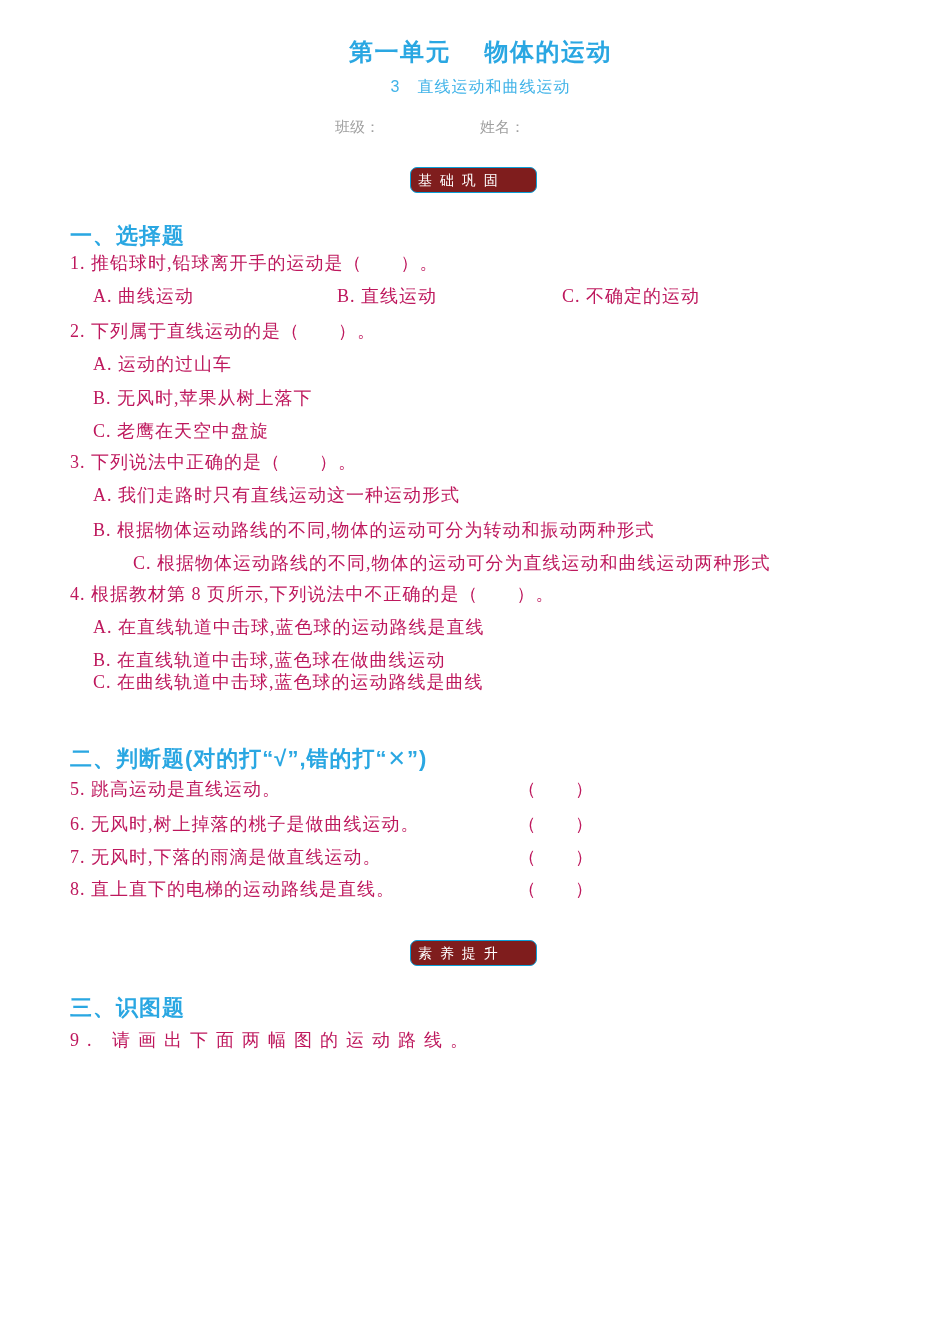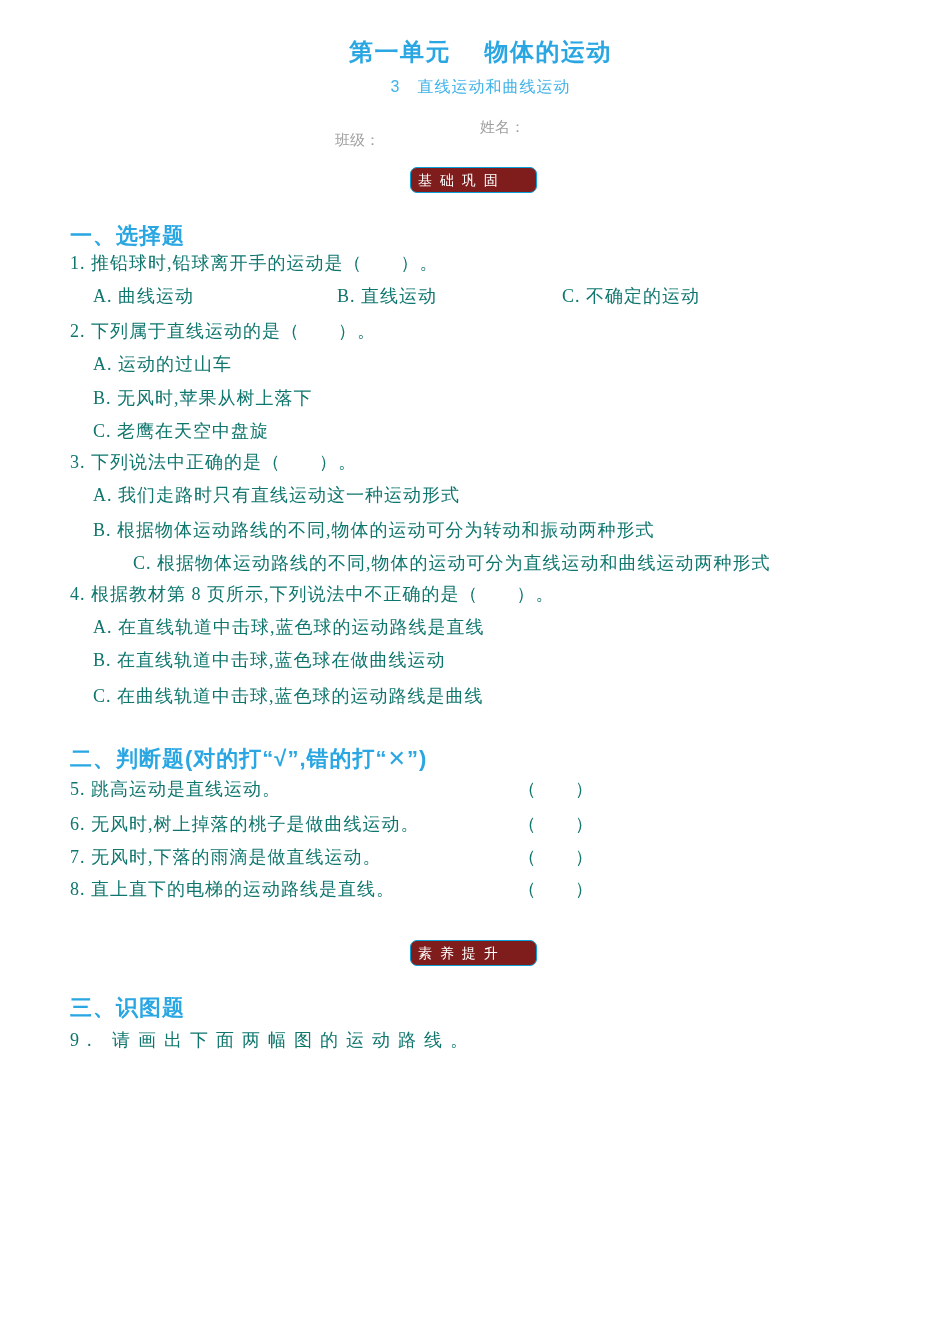--- a/index.html
+++ b/index.html
@@ -42,37 +42,37 @@
   .badge-basic { top:167px; }
   .badge-adv   { top:940px; }
 
   .sec {
     left:70px;
     font-size:22px; font-weight:600;
     color:#2aa7e2; letter-spacing:1px;
   }
   .body-line {
     left:70px;
-    font-size:18px; color:#0f766e;
+    font-size:18px; color:#be185d;
     letter-spacing:1px;
     font-family:"Liberation Serif","DejaVu Serif",serif;
   }
   .opt { left:93px; }
   .paren { left:518px; }
   .spread { letter-spacing:8px; }
 </style>
 </head>
 <body>
 
 <div class="page">
 
   <div class="abs title">第一单元　 物体的运动</div>
   <div class="abs subtitle">3　直线运动和曲线运动</div>
 
-  <div class="abs meta" style="left:335px;margin-top:13px;">班级：</div>
+  <div class="abs meta" style="left:335px;">班级：</div>
   <div class="abs meta" style="left:480px;">姓名：</div>
 
   <div class="abs badge badge-basic">基 础 巩 固</div>
 
   <div class="abs sec" style="top:221px;">一、选择题</div>
 
   <div class="abs body-line" style="top:251px;">1. 推铅球时,铅球离开手的运动是（　　）。</div>
   <div class="abs body-line opt" style="top:284px;">A. 曲线运动</div>
   <div class="abs body-line" style="left:337px; top:284px;">B. 直线运动</div>
   <div class="abs body-line" style="left:562px; top:284px;">C. 不确定的运动</div>
@@ -83,21 +83,21 @@
   <div class="abs body-line opt" style="top:419px;">C. 老鹰在天空中盘旋</div>
 
   <div class="abs body-line" style="top:450px;">3. 下列说法中正确的是（　　）。</div>
   <div class="abs body-line opt" style="top:483px;">A. 我们走路时只有直线运动这一种运动形式</div>
   <div class="abs body-line opt" style="top:518px;">B. 根据物体运动路线的不同,物体的运动可分为转动和振动两种形式</div>
   <div class="abs body-line opt" style="top:551px;margin-left:40px;">C. 根据物体运动路线的不同,物体的运动可分为直线运动和曲线运动两种形式</div>
 
   <div class="abs body-line" style="top:582px;">4. 根据教材第 8 页所示,下列说法中不正确的是（　　）。</div>
   <div class="abs body-line opt" style="top:615px;">A. 在直线轨道中击球,蓝色球的运动路线是直线</div>
   <div class="abs body-line opt" style="top:648px;">B. 在直线轨道中击球,蓝色球在做曲线运动</div>
-  <div class="abs body-line opt" style="top:684px;text-align:right;">C. 在曲线轨道中击球,蓝色球的运动路线是曲线</div>
+  <div class="abs body-line opt" style="top:670px;text-align:right;">C. 在曲线轨道中击球,蓝色球的运动路线是曲线</div>
 
   <div class="abs sec" style="top:744px;">二、判断题(对的打“√”,错的打“✕”)</div>
 
   <div class="abs body-line" style="top:777px;">5. 跳高运动是直线运动。</div>
   <div class="abs body-line paren" style="top:777px;">（　　）</div>
 
   <div class="abs body-line" style="top:812px;">6. 无风时,树上掉落的桃子是做曲线运动。</div>
   <div class="abs body-line paren" style="top:812px;">（　　）</div>
 
   <div class="abs body-line" style="top:845px;">7. 无风时,下落的雨滴是做直线运动。</div>

